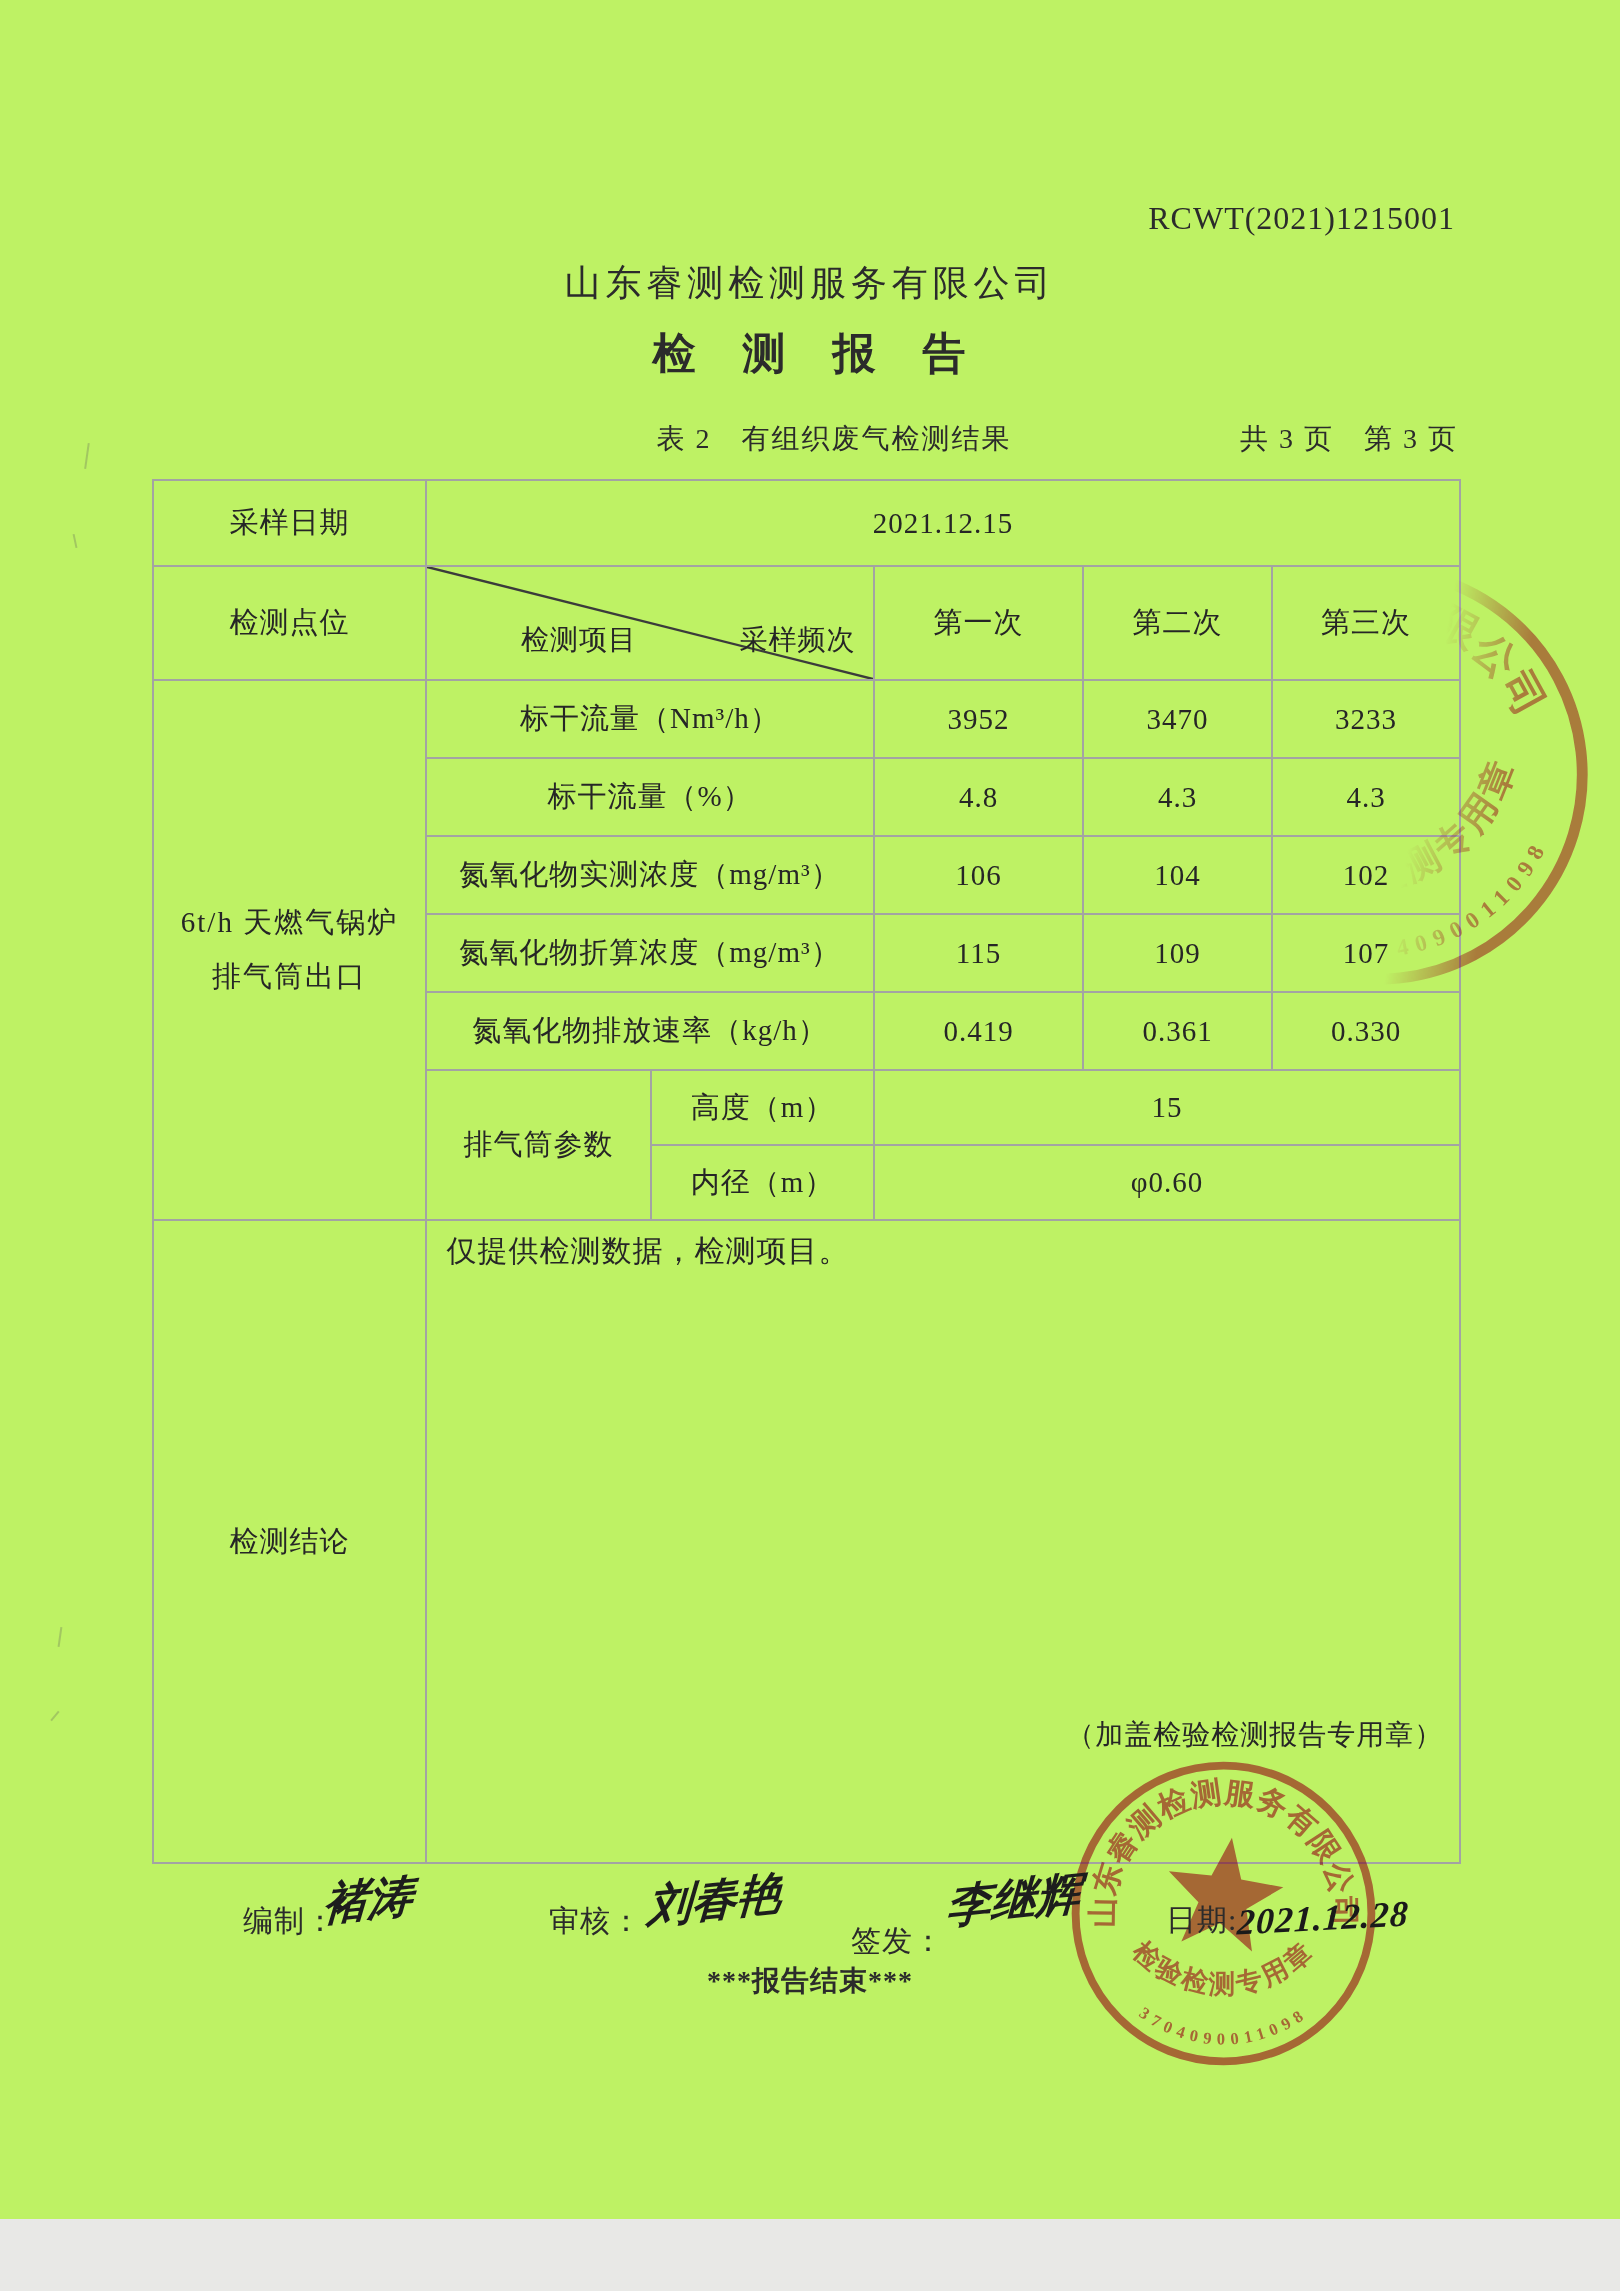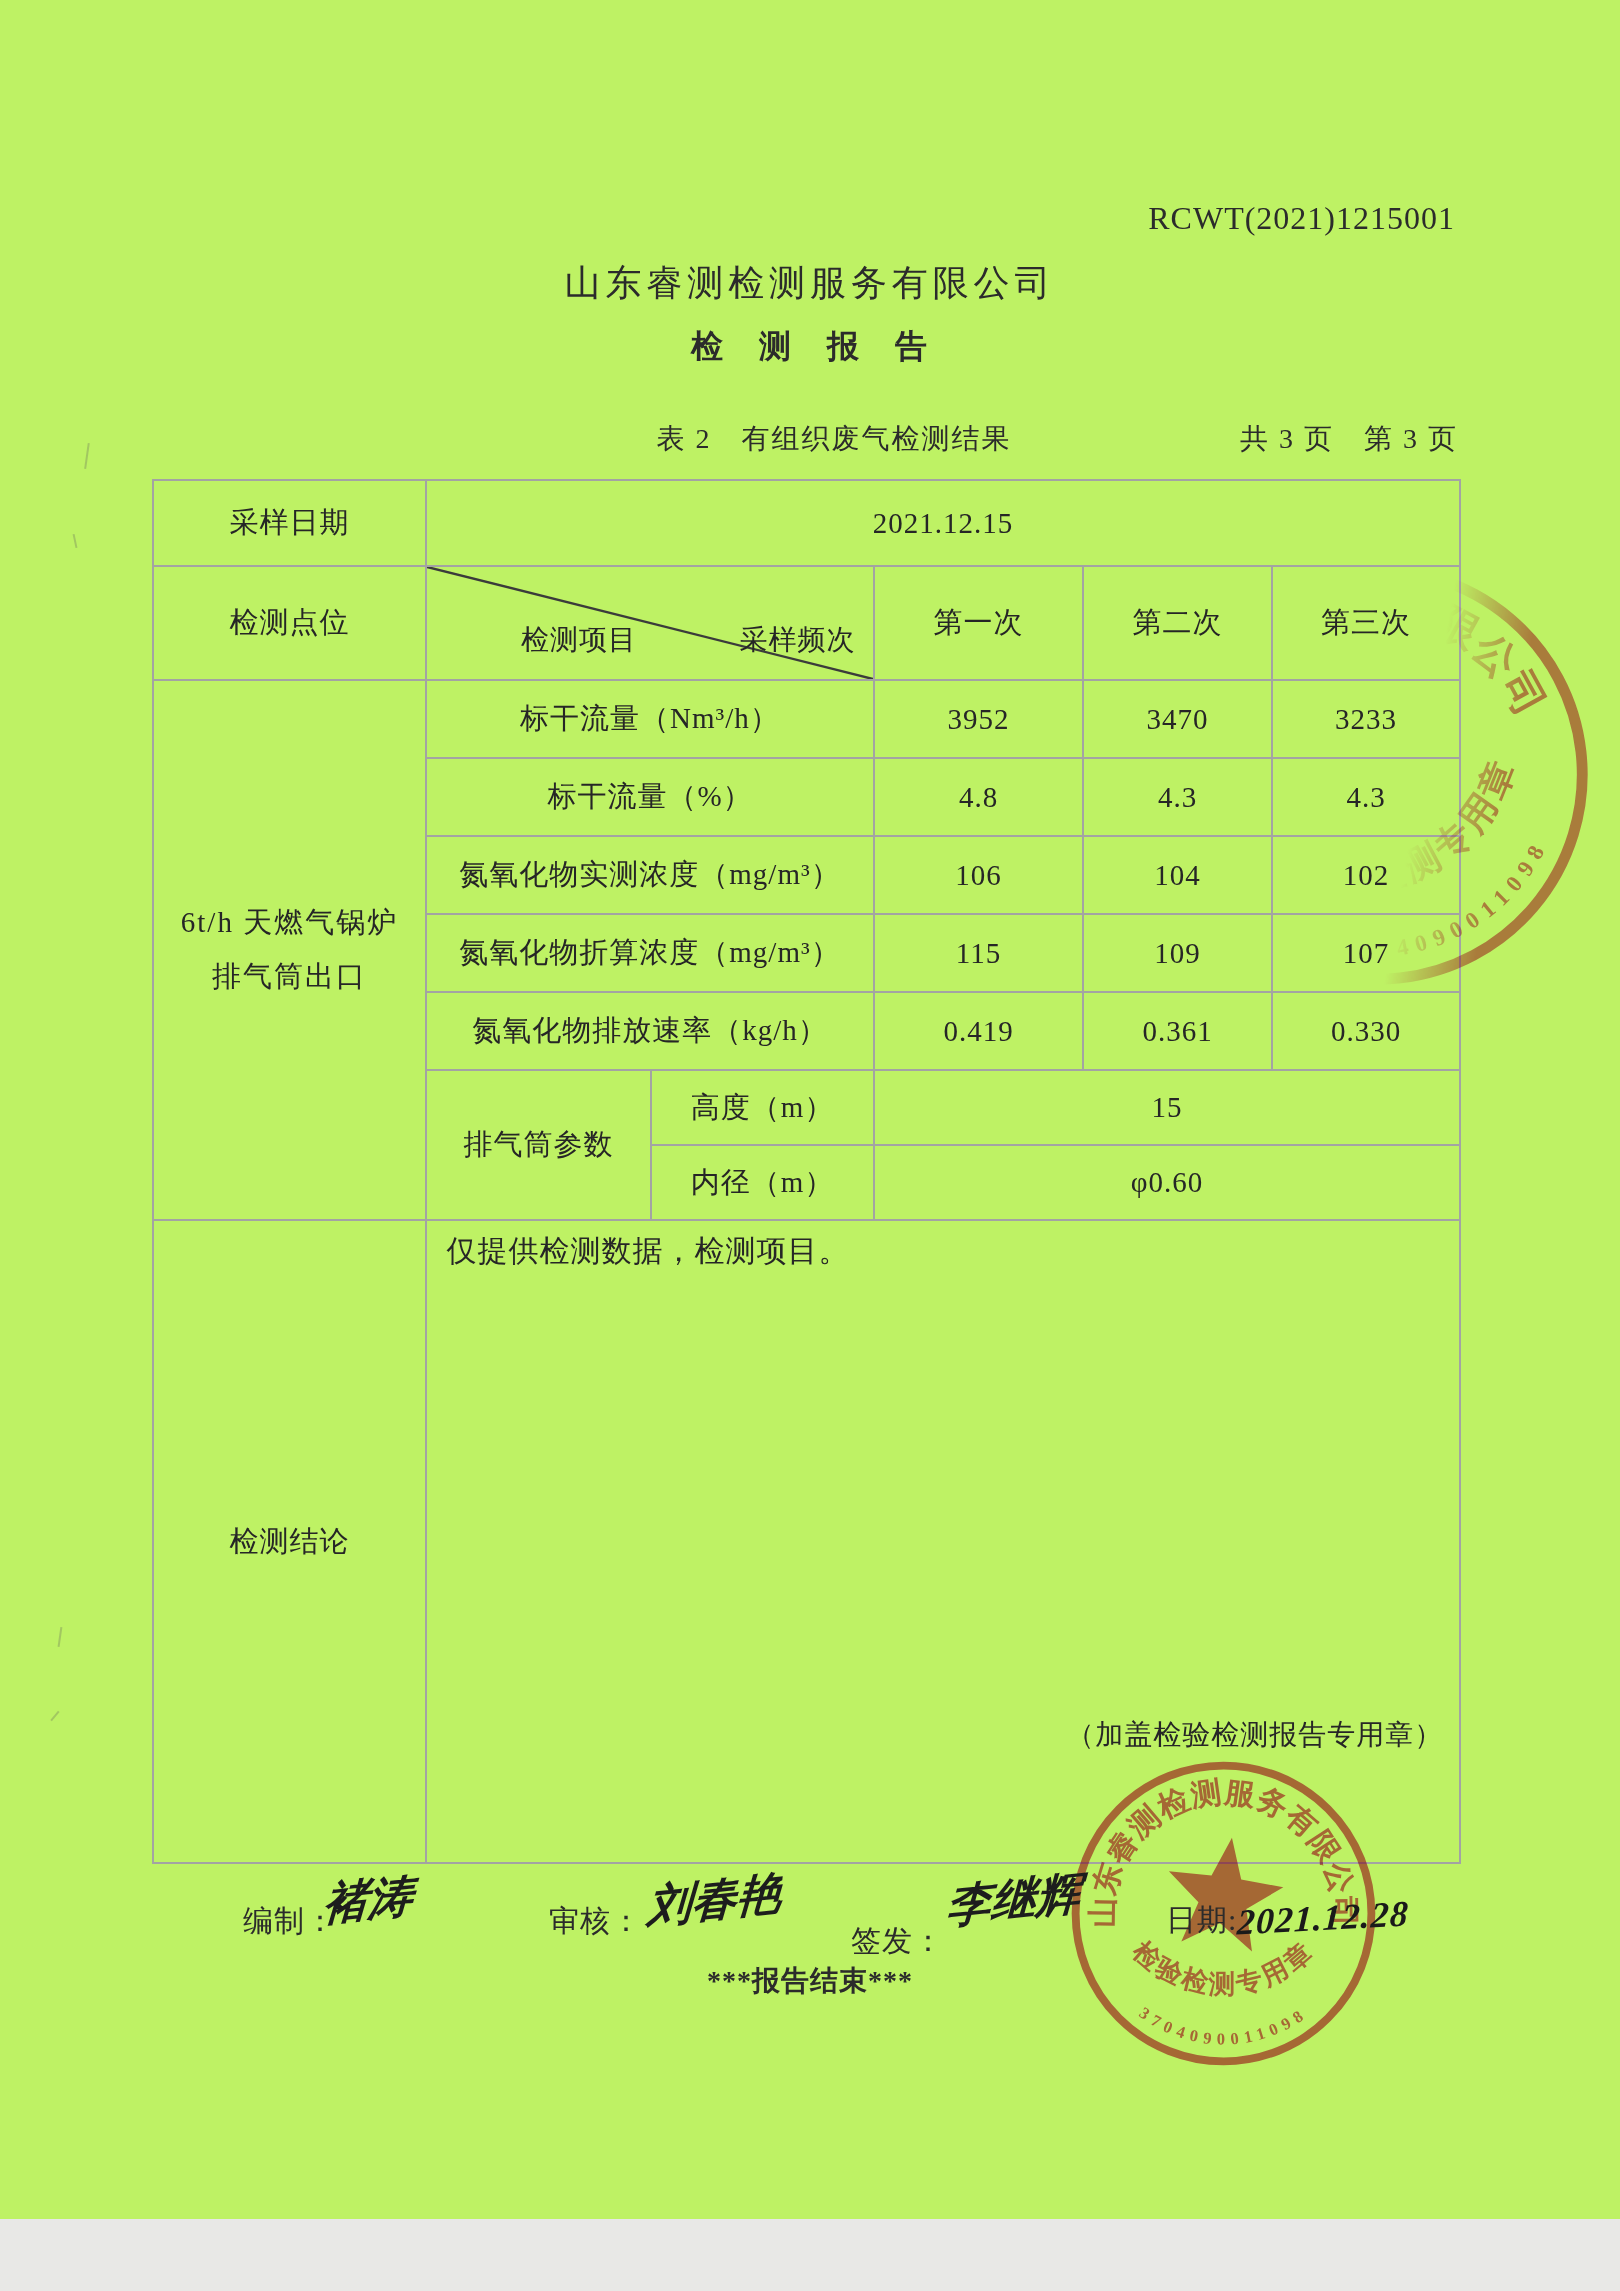--- a/index.html
+++ b/index.html
@@ -7,21 +7,21 @@
     position:relative;width:1620px;height:2219px;margin:0 auto;
     background:#bef264;overflow:hidden;
     font-family:"Liberation Serif","DejaVu Serif",serif;
     color:#2b2b2b;
   }
   
   .report-no{position:absolute;top:200px;right:165px;font-size:32px;letter-spacing:1px;}
   .company{position:absolute;top:259px;left:0;width:100%;text-align:center;
            font-size:36px;letter-spacing:4.9px;}
   .doc-title{position:absolute;top:325px;left:0;width:100%;text-align:center;
-             font-size:32px;font-weight:bold;letter-spacing:2px;}
+             font-size:43px;font-weight:bold;letter-spacing:2px;}
   .caption-line{position:absolute;top:420px;left:0;width:100%;height:39px;}
   .table-caption{position:absolute;left:0;width:100%;text-align:center;font-size:28px;letter-spacing:2px;padding-left:24px;}
   .page-info{position:absolute;right:162px;top:0;font-size:28px;letter-spacing:2px;}
 
   
   .tbl-wrap{position:absolute;left:152px;top:479px;width:1308px;}
   table.rep{border-collapse:collapse;table-layout:fixed;width:1308px;}
   table.rep td{border:2px solid #a3a3a3;text-align:center;vertical-align:middle;
                font-size:29px;letter-spacing:1px;padding:0;color:#262626;}
   tr.hdr td{border-bottom-width:2.9px;}

